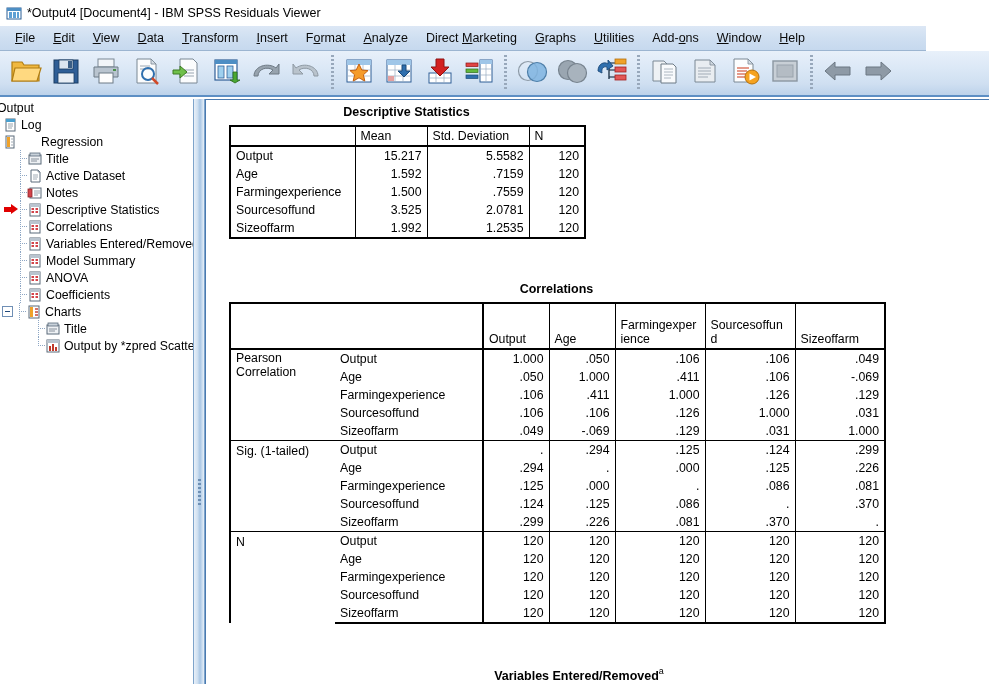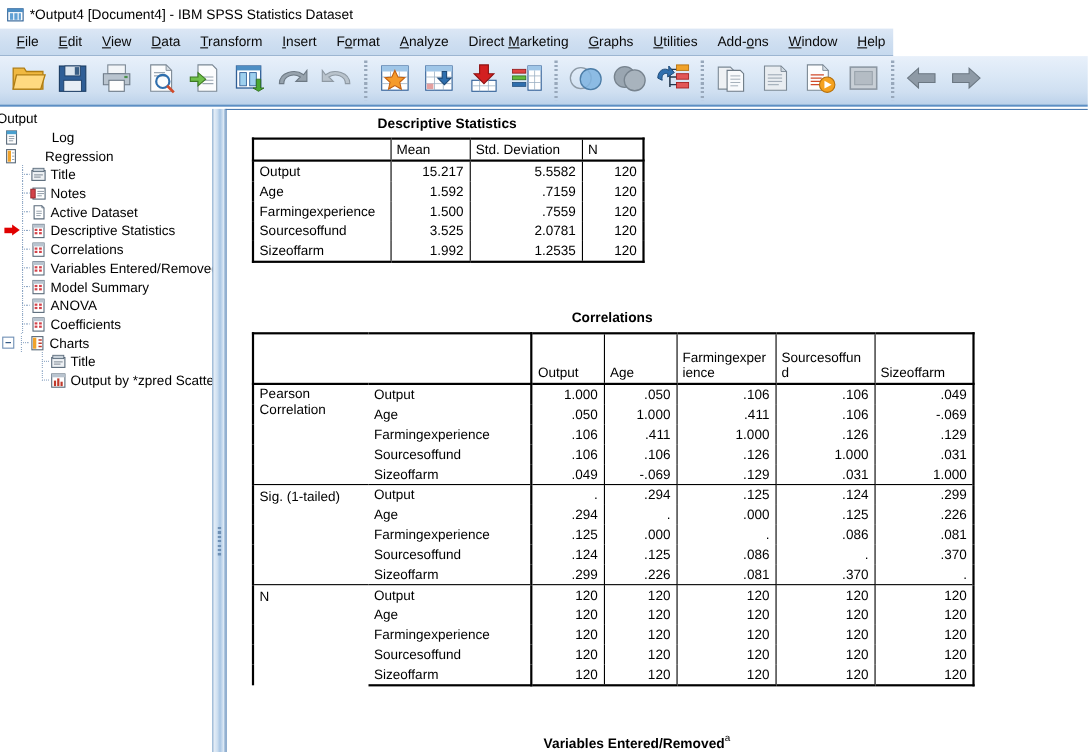--- a/index.html
+++ b/index.html
@@ -24,21 +24,21 @@
     padding-left: 6px;
     box-sizing: border-box;
   }
   .titlebar .tb-icon { width: 16px; height: 16px; margin-right: 5px; position: relative; flex: none; }
   .titlebar .tb-text {
     font-size: 12.5px; color: #000000; white-space: nowrap;
   }
 
   
   .menubar {
-    position: absolute; left: 0; top: 26px; width: 812px; height: 25px;
+    position: absolute; left: 0; top: 26px; width: 926px; height: 25px;
     background: linear-gradient(to bottom, #dce7f5 0%, #cfdff1 50%, #c6d9ee 100%);
     border-bottom: 1px solid #9cb5d1;
     display: flex; align-items: center;
     box-sizing: border-box;
     padding-left: 6px;
   }
   .menu-item {
     font-size: 12.5px; color: #0a0a0a;
     padding: 2px 9px 2px 9px;
     white-space: nowrap; cursor: default;
@@ -177,21 +177,21 @@
   <div class="titlebar">
     <span class="tb-icon">
       <svg width="16" height="16" viewBox="0 0 16 16">
         <rect x="1" y="3" width="14" height="11" fill="#ffffff" stroke="#2a5f96" stroke-width="1"></rect>
         <rect x="1" y="3" width="14" height="3" fill="#4d8ec4"></rect>
         <rect x="3" y="7" width="3" height="6" fill="#5fa0d4"></rect>
         <rect x="7" y="7" width="3" height="6" fill="#5fa0d4"></rect>
         <rect x="11" y="7" width="2" height="6" fill="#5fa0d4"></rect>
       </svg>
     </span>
-    <span class="tb-text">*Output4 [Document4] - IBM SPSS Statistics Dataset</span>
+    <span class="tb-text">*Output4 [Document4] - IBM SPSS Residuals Viewer</span>
   </div>
 
   <div class="menubar">
     <div class="menu-item"><u>F</u>ile</div>
     <div class="menu-item"><u>E</u>dit</div>
     <div class="menu-item"><u>V</u>iew</div>
     <div class="menu-item"><u>D</u>ata</div>
     <div class="menu-item"><u>T</u>ransform</div>
     <div class="menu-item"><u>I</u>nsert</div>
     <div class="menu-item">F<u>o</u>rmat</div>
@@ -453,21 +453,21 @@
     </div>
 
   </div>
 
   <div class="tree-pane">
 
     <div class="tree-row" style="padding-left:0;">
       <span class="lbl" style="margin-left:-6px;">Output</span>
     </div>
 
-    <div class="tree-row" style="padding-left:2px;gap:26px;">
+    <div class="tree-row" style="padding-left:2px;">
       <span class="ico">
         <svg width="16" height="16" viewBox="0 0 16 16">
           <rect x="4" y="2" width="9" height="12" fill="#ffffff" stroke="#5a6a7a" stroke-width="1"></rect>
           <rect x="4" y="2" width="9" height="3" fill="#49a0cf"></rect>
           <g stroke="#7f8d9b" stroke-width="0.8">
               <line x1="6" y1="7" x2="11" y2="7"></line>
               <line x1="6" y1="9" x2="11" y2="9"></line>
               <line x1="6" y1="11" x2="10" y2="11"></line>
             </g>
         </svg>
@@ -502,46 +502,46 @@
             </g>
         </svg>
       </span>
       <span class="lbl">Title</span>
     </div>
 
     <div class="tree-row" style="padding-left:14px;">
       <span class="guide dotted"></span>
       <span class="ico">
         <svg width="16" height="16" viewBox="0 0 16 16">
+          <path d="M4 2 L11 2 L13 4 L13 14 L4 14 Z" fill="#ffffff" stroke="#5a6a7a" stroke-width="1"></path>
+          <path d="M11 2 L11 4 L13 4 Z" fill="#c9d2da" stroke="#5a6a7a" stroke-width="0.6"></path>
+          <g stroke="#8b97a3" stroke-width="0.8">
+              <line x1="6" y1="7" x2="11" y2="7"></line>
+              <line x1="6" y1="9" x2="11" y2="9"></line>
+              <line x1="6" y1="11" x2="10" y2="11"></line>
+            </g>
+        </svg>
+      </span>
+      <span class="lbl">Active Dataset</span>
+    </div>
+
+    <div class="tree-row" style="padding-left:14px;">
+      <span class="guide dotted"></span>
+      <span class="ico">
+        <svg width="16" height="16" viewBox="0 0 16 16">
           <rect x="3" y="3" width="11" height="10" fill="#ffffff" stroke="#5a6a7a" stroke-width="1"></rect>
           <rect x="1" y="4" width="4" height="8" fill="#d3434a" stroke="#8f2328" stroke-width="0.8"></rect>
           <g stroke="#7f8d9b" stroke-width="0.8">
               <line x1="7" y1="6" x2="13" y2="6"></line>
               <line x1="7" y1="8" x2="13" y2="8"></line>
               <line x1="7" y1="10" x2="11" y2="10"></line>
             </g>
         </svg>
       </span>
       <span class="lbl">Notes</span>
-    </div>
-
-    <div class="tree-row" style="padding-left:14px;">
-      <span class="guide dotted"></span>
-      <span class="ico">
-        <svg width="16" height="16" viewBox="0 0 16 16">
-          <path d="M4 2 L11 2 L13 4 L13 14 L4 14 Z" fill="#ffffff" stroke="#5a6a7a" stroke-width="1"></path>
-          <path d="M11 2 L11 4 L13 4 Z" fill="#c9d2da" stroke="#5a6a7a" stroke-width="0.6"></path>
-          <g stroke="#8b97a3" stroke-width="0.8">
-              <line x1="6" y1="7" x2="11" y2="7"></line>
-              <line x1="6" y1="9" x2="11" y2="9"></line>
-              <line x1="6" y1="11" x2="10" y2="11"></line>
-            </g>
-        </svg>
-      </span>
-      <span class="lbl">Active Dataset</span>
     </div>
 
     <div class="tree-row" style="padding-left:14px;">
       <span class="arrow-marker" style="left:4px; top:3px;">
         <span class="shaft"></span>
           <span class="head"></span>
       </span>
       <span class="guide dotted"></span>
       <span class="ico">
         <svg width="16" height="16" viewBox="0 0 16 16">

